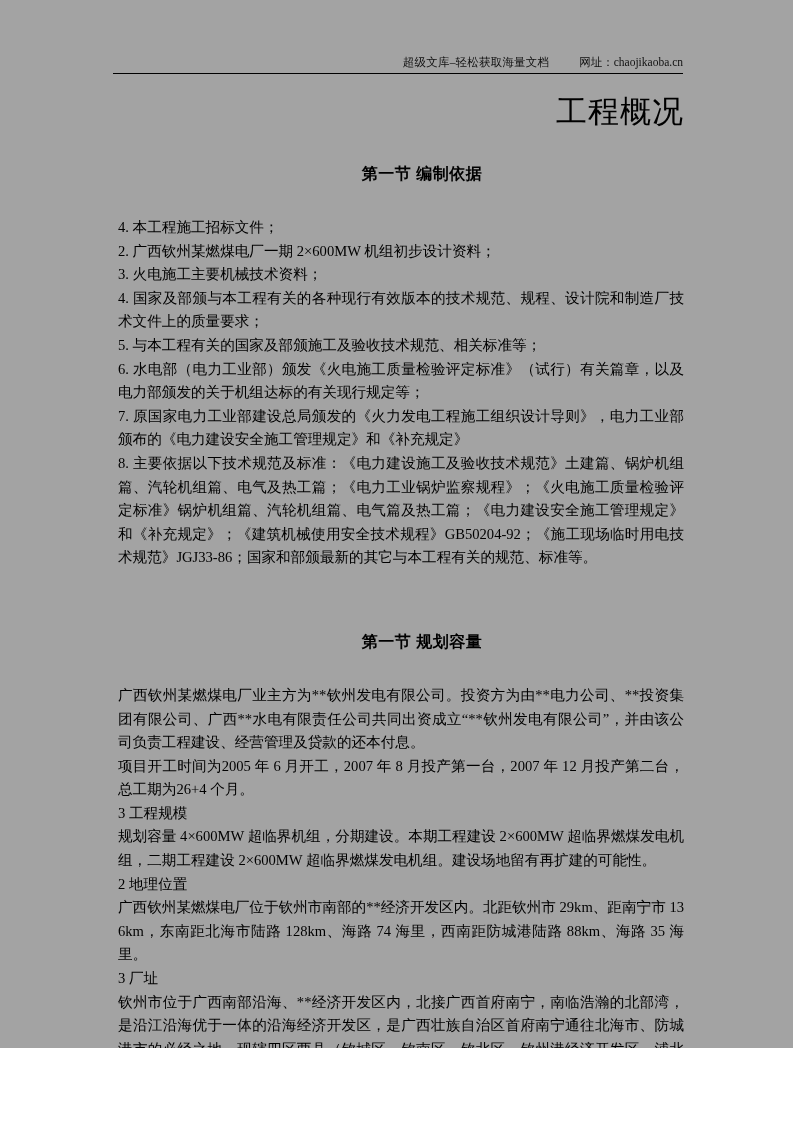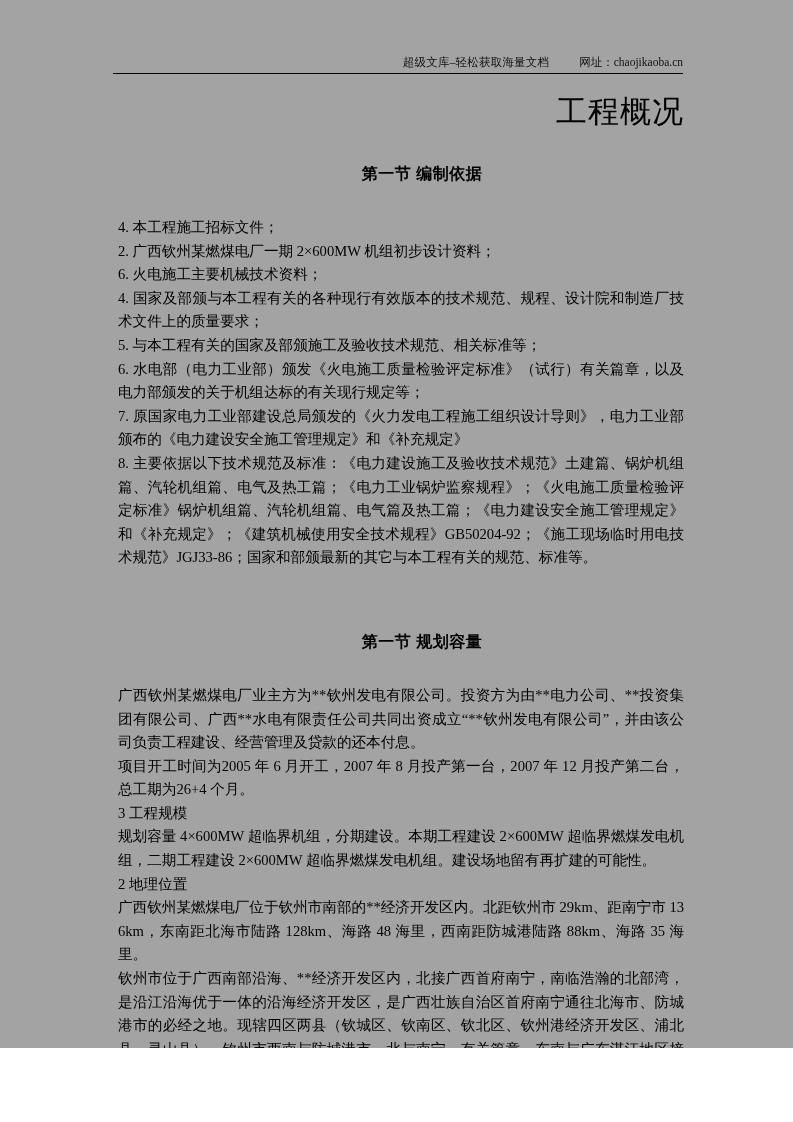--- a/index.html
+++ b/index.html
@@ -106,36 +106,37 @@
     <h1 class="doc-title">工程概况</h1>
 
     <div class="spacer-md"></div>
 
     <h2 class="section-heading">第一节 编制依据</h2>
 
     <div class="spacer-md"></div>
 
     <p class="body-line">4. 本工程施工招标文件；</p>
     <p class="body-line">2. 广西钦州某燃煤电厂一期 2×600MW  机组初步设计资料；</p>
-    <p class="body-line">6. 火电施工主要机械技术资料；</p>
+    <p class="body-line">3. 火电施工主要机械技术资料；</p>
     <p class="body-line">4. 国家及部颁与本工程有关的各种现行有效版本的技术规范、规程、设计院和制造厂技术文件上的质量要求；</p>
     <p class="body-line">5. 与本工程有关的国家及部颁施工及验收技术规范、相关标准等；</p>
     <p class="body-line">6. 水电部（电力工业部）颁发《火电施工质量检验评定标准》（试行）有关篇章，以及电力部颁发的关于机组达标的有关现行规定等；</p>
     <p class="body-line">7. 原国家电力工业部建设总局颁发的《火力发电工程施工组织设计导则》，电力工业部颁布的《电力建设安全施工管理规定》和《补充规定》</p>
     <p class="body-line">8. 主要依据以下技术规范及标准：《电力建设施工及验收技术规范》土建篇、锅炉机组篇、汽轮机组篇、电气及热工篇；《电力工业锅炉监察规程》；《火电施工质量检验评定标准》锅炉机组篇、汽轮机组篇、电气篇及热工篇；《电力建设安全施工管理规定》和《补充规定》；《建筑机械使用安全技术规程》GB50204-92；《施工现场临时用电技术规范》JGJ33-86；国家和部颁最新的其它与本工程有关的规范、标准等。</p>
 
     <div class="spacer-xl"></div>
 
     <h2 class="section-heading">第一节 规划容量</h2>
 
     <div class="spacer-md"></div>
 
     <p class="body-line">广西钦州某燃煤电厂业主方为**钦州发电有限公司。投资方为由**电力公司、**投资集团有限公司、广西**水电有限责任公司共同出资成立“**钦州发电有限公司”，并由该公司负责工程建设、经营管理及贷款的还本付息。</p>
     <p class="body-line">项目开工时间为2005 年 6 月开工，2007 年 8 月投产第一台，2007 年 12 月投产第二台，总工期为26+4 个月。</p>
     <p class="body-line">3 工程规模</p>
     <p class="body-line">规划容量 4×600MW  超临界机组，分期建设。本期工程建设 2×600MW  超临界燃煤发电机组，二期工程建设 2×600MW  超临界燃煤发电机组。建设场地留有再扩建的可能性。</p>
     <p class="body-line">2 地理位置</p>
-    <p class="body-line">广西钦州某燃煤电厂位于钦州市南部的**经济开发区内。北距钦州市 29km、距南宁市 136km，东南距北海市陆路 128km、海路 48 海里，西南距防城港陆路 88km、海路 35 海里。</p>
+    <p class="body-line">广西钦州某燃煤电厂位于钦州市南部的**经济开发区内。北距钦州市 29km、距南宁市 136km，东南距北海市陆路 128km、海路 74 海里，西南距防城港陆路 88km、海路 35 海里。</p>
+    <p class="body-line">3 厂址</p>
     <p class="body-line">钦州市位于广西南部沿海、**经济开发区内，北接广西首府南宁，南临浩瀚的北部湾，是沿江沿海优于一体的沿海经济开发区，是广西壮族自治区首府南宁通往北海市、防城港市的必经之地。现辖四区两县（钦城区、钦南区、钦北区、钦州港经济开发区、浦北县、灵山县）。钦州市西南与防城港市，北与南宁、有关篇章、东南与广东湛江地区接壤。</p>
     <p class="body-line">总平面布置主厂房固定端朝东向西扩建，汽机房朝北。</p>
 
   </div>
 </div>
 
 </body></html>

